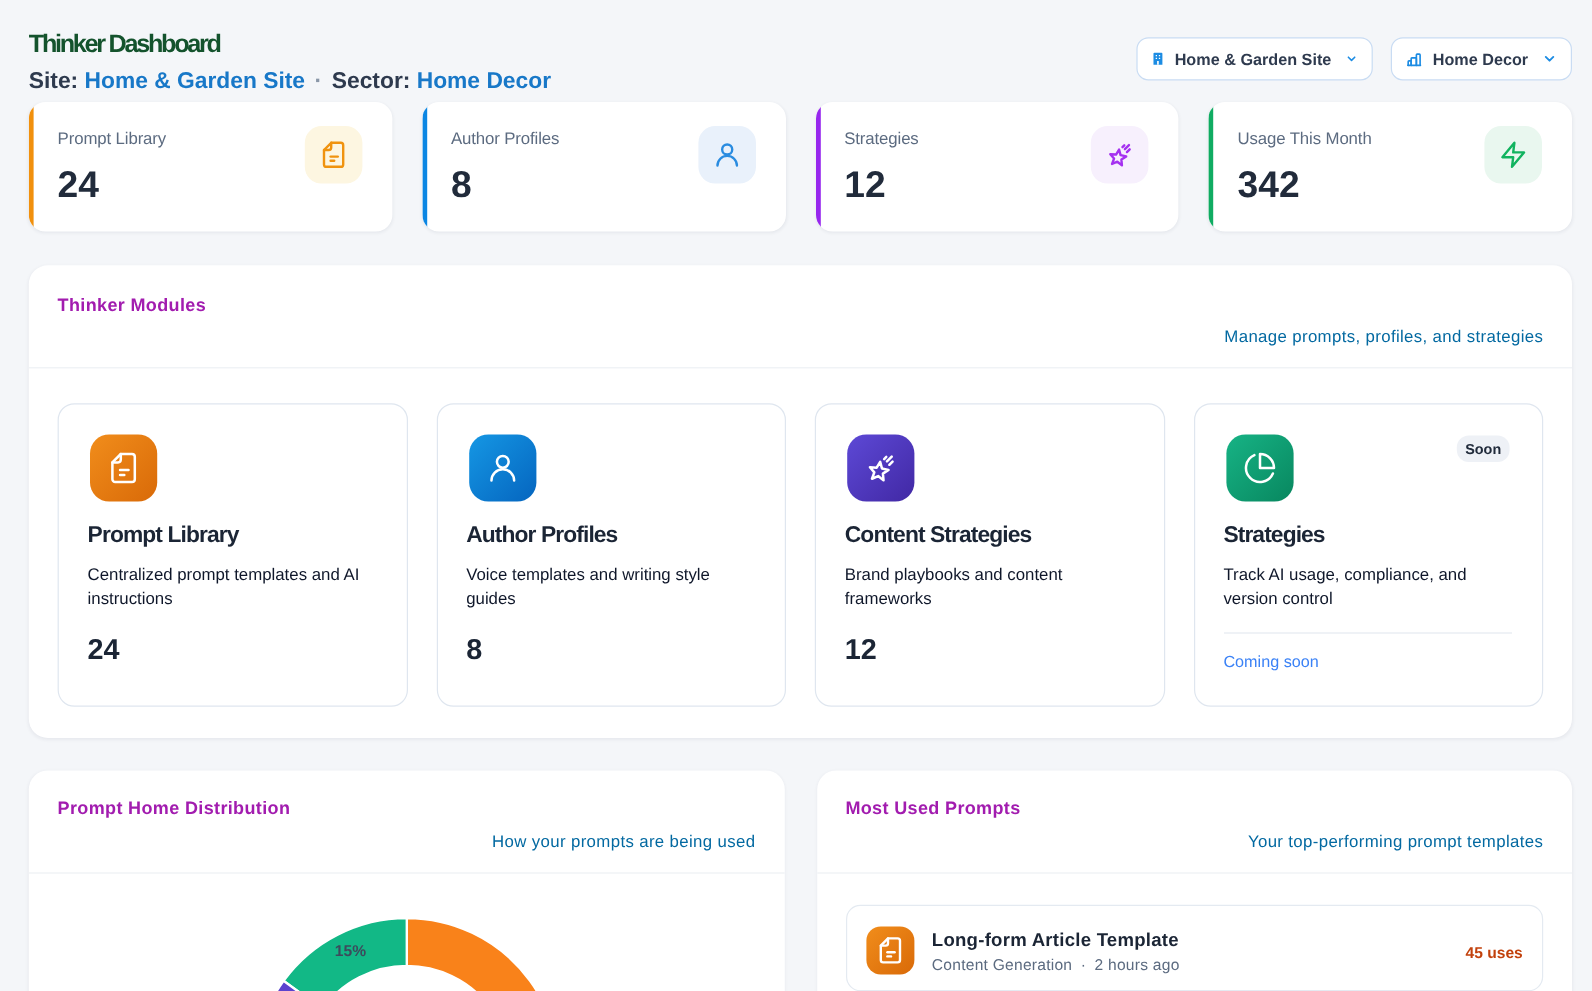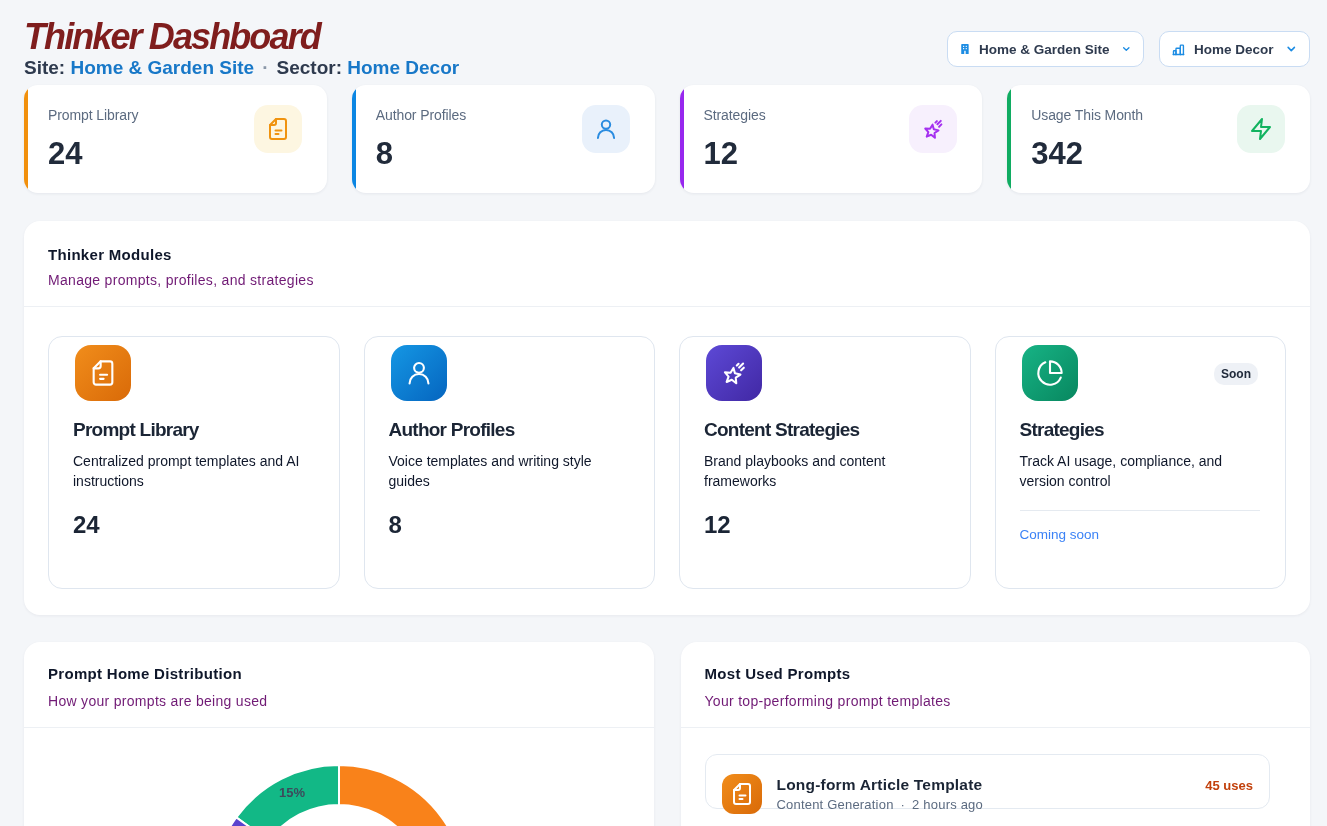--- a/index.html
+++ b/index.html
@@ -2,21 +2,21 @@
 <html><head>
 <meta charset="utf-8">
 <style>
 * { margin:0; padding:0; box-sizing:border-box; }
 html,body { width:1327px; height:826px; overflow:hidden; }
 body { background:#f4f6f9; font-family:"Liberation Sans", sans-serif; color:#212b3b; }
 .wrap { padding:21px 17px 0 24px; }
 
 
 .hdr { display:flex; justify-content:space-between; align-items:flex-start; }
-h1 { font-size:36px; font-weight:700; color:#7f1d1d; letter-spacing:-1.9px; line-height:32px;font-style:italic; }
+h1 { font-size:21px; font-weight:700; color:#14532d; letter-spacing:-1.9px; line-height:32px; }
 .sub { margin-top:4px; font-size:19px; font-weight:700; color:#2e3a4e; }
 .sub a { color:#1878c8; text-decoration:none; }
 .sub .dot { color:#8a97a8; font-weight:700; padding:0 8px; }
 .hbtns { display:flex; gap:15px; margin-top:10px; }
 .hbtn { display:flex; align-items:center; gap:8px; height:36px; padding:0 11px; white-space:nowrap;
   background:#fff; border:1px solid #c9dcf3; border-radius:10px;
   font-size:13.5px; font-weight:700; color:#2e3a4e; }
 .hbtn svg:last-child { margin-left:auto; }
 .hb1 { width:197px; }
 .hb2 { width:151px; }
@@ -37,49 +37,49 @@
 .s4::before { background:#10ac62; }
 .ib1 { background:#fdf6e1; }
 .ib2 { background:#e9f1fb; }
 .ib3 { background:#f7f0fd; }
 .ib4 { background:#e9f7ef; }
 
 
 .panel { background:#fff; border-radius:16px; box-shadow:0 1px 3px rgba(30,40,70,0.06); }
 .modules { margin-top:28px; }
 .phead { padding:23px 24px 0 24px; height:86px; border-bottom:1px solid #edf0f4; }
-.phead .t { font-size:15px; font-weight:700; color:#0f172a; letter-spacing:0.3px; line-height:22px; }
-.phead .d { font-size:14px; color:#701a75; margin-top:4px; letter-spacing:0.3px; line-height:20px; }
+.phead .t { font-size:15px; font-weight:700; color:#a21caf; letter-spacing:0.3px; line-height:22px; }
+.phead .d { font-size:14px; color:#0369a1; margin-top:4px; letter-spacing:0.3px; line-height:20px;text-align:right; }
 .pbody { padding:29px 24px 26px 24px; }
 
 
 .mgrid { display:grid; grid-template-columns:repeat(4,1fr); gap:24px; }
-.mcard { position:relative; border:1px solid #dfe6ef; border-radius:14px; height:253px; padding:8px 25px 25px 24px; }
+.mcard { position:relative; border:1px solid #dfe6ef; border-radius:14px; height:253px; padding:25px 25px 25px 24px; }
 .mcard .micon { width:56px; height:56px; margin-left:2px; border-radius:16px; display:flex; align-items:center; justify-content:center; }
 .mcard h3 { font-size:19px; font-weight:700; color:#1b2535; margin-top:16px; letter-spacing:-0.75px; line-height:26px; }
 .mcard p { font-size:14px; color:#0f172a; line-height:20px; margin-top:8px; }
 .mcard .mnum { font-size:24px; font-weight:700; color:#1b2535; margin-top:20px; }
 .mi1 { background:linear-gradient(135deg,#f18d1b,#d96a08); }
 .mi2 { background:linear-gradient(135deg,#1597e4,#0565bf); }
 .mi3 { background:linear-gradient(135deg,#5d49d6,#4128a4); }
 .mi4 { background:linear-gradient(135deg,#17b385,#08875f); }
 .soon { position:absolute; top:26px; right:27px; background:#eef1f6; color:#212b3b;
   font-size:12px; font-weight:700; padding:4px 7px; border-radius:10px; }
 .mdiv { border-top:1px solid #e5eaf0; margin-top:19px; }
 .csoon { font-size:13.5px; color:#3b82f6; margin-top:16px; }
 
 
 .bottom { display:grid; grid-template-columns:1fr 1fr; gap:27px; margin-top:27px; }
 .bpanel { position:relative; min-height:260px; overflow:hidden; border-radius:16px; }
 .bpanel .phead .t { position:relative; top:-2px; }
 .chartwrap { position:relative; height:300px; }
 
 
-.pitem { margin:26px 40px 0 24px; border:1px solid #e4eaf1; border-radius:12px;
-  padding:17px 16px 16px 16px; display:flex; align-items:flex-start; height:55px; }
+.pitem { margin:26px 24px 0 24px; border:1px solid #e4eaf1; border-radius:12px;
+  padding:17px 16px 16px 16px; display:flex; align-items:center; height:72px; }
 .pitem .pic { width:40px; height:40px; margin-top:2px; border-radius:12px; flex:none;
   background:linear-gradient(135deg,#f18d1b,#d96a08); display:flex; align-items:center; justify-content:center; }
 .pitem .pmid { margin-left:15px; flex:1; }
 .pitem .pt { font-size:15.5px; font-weight:700; color:#1b2535; letter-spacing:0.2px; line-height:22px; margin-top:2px; }
 .pitem .ps { font-size:13px; color:#5c6b80; margin-top:1px; letter-spacing:0.2px; }
 .pitem .ps .dot { padding:0 7px; }
 .pitem .uses { font-size:13px; font-weight:700; color:#c2410c; margin-top:6px; }
 </style>
 </head>
 <body>

